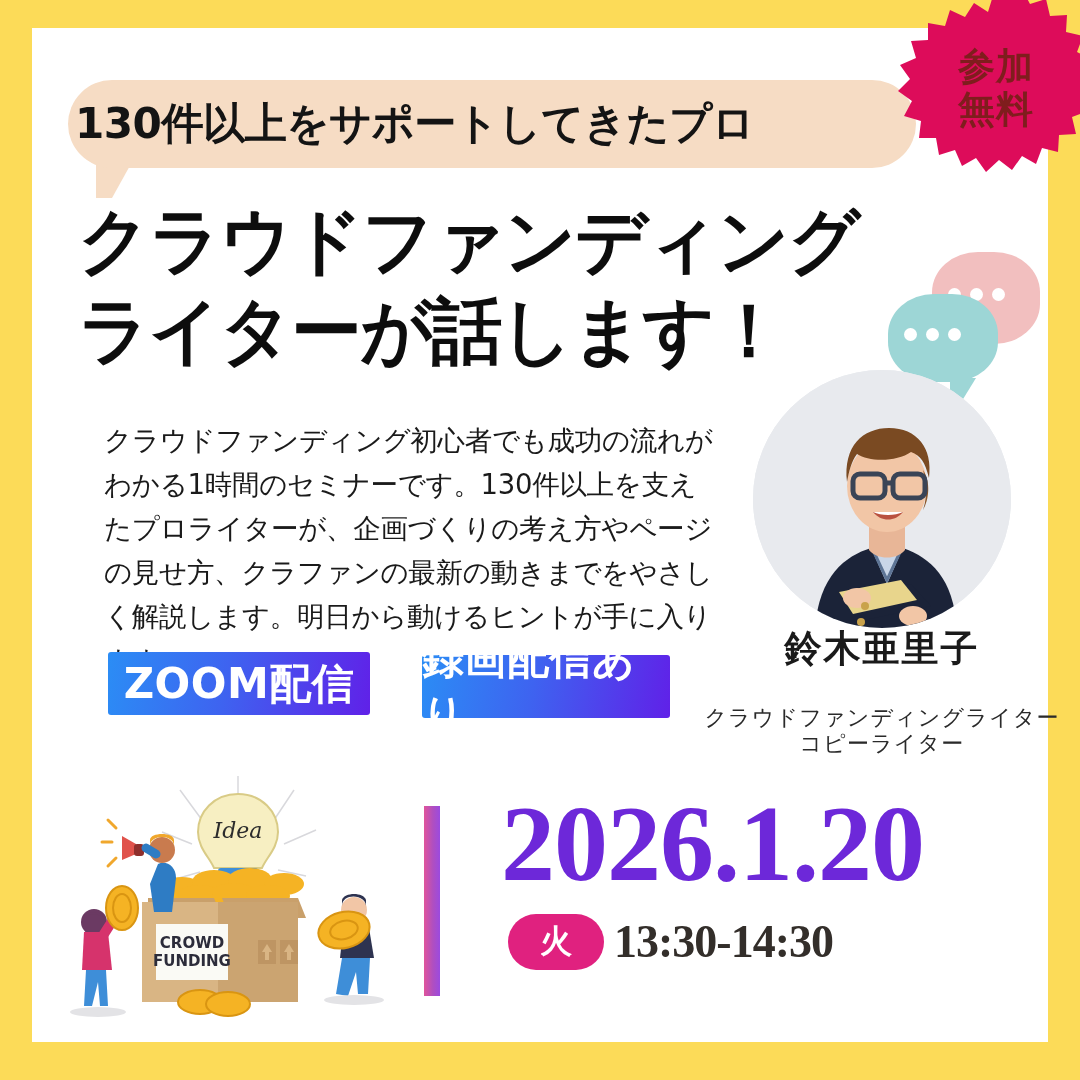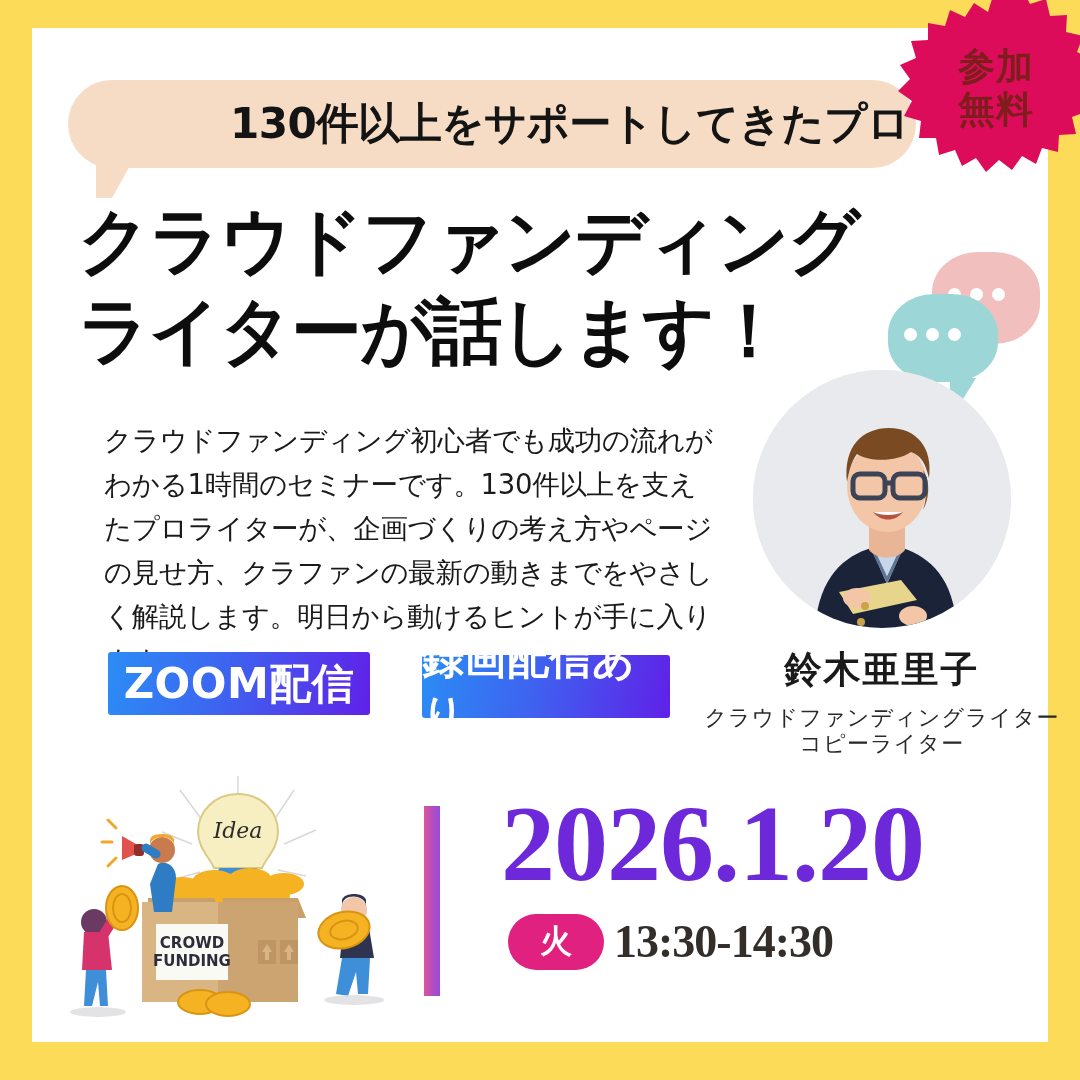--- a/index.html
+++ b/index.html
@@ -50,21 +50,21 @@
     font-family:"DejaVu Sans", sans-serif;
   }
 
   
   .banner {
     position:absolute;
     left:68px; top:80px;
     width:848px; height:88px;
     background:#F6DCC4;
     border-radius:44px;
-    display:flex; align-items:center; justify-content:flex-end;
+    display:flex; align-items:center; justify-content:flex-start;
     z-index:20;
   }
   .banner-label {
     font-family:"DejaVu Sans", sans-serif;
     font-size:43px;
     font-weight:bold;
     color:#141414;
     letter-spacing:-0.5px;
     white-space:nowrap;
     transform:scaleX(0.98);
@@ -174,21 +174,21 @@
     width:258px; height:258px;
     border-radius:50%;
     background:#E8EAEE;
     overflow:hidden;
     z-index:14;
   }
   .portrait svg { display:block; width:258px; height:258px; }
 
   .speaker-name {
     position:absolute;
-    left:700px; top:645px;
+    left:700px; top:624px;
     width:364px;
     text-align:center;
     font-family:Liberation Sans, sans-serif;
     font-size:37px;
     font-weight:bold;
     color:#1a1a1a;
     letter-spacing:2px;
     z-index:16;
   }
   .speaker-role {

